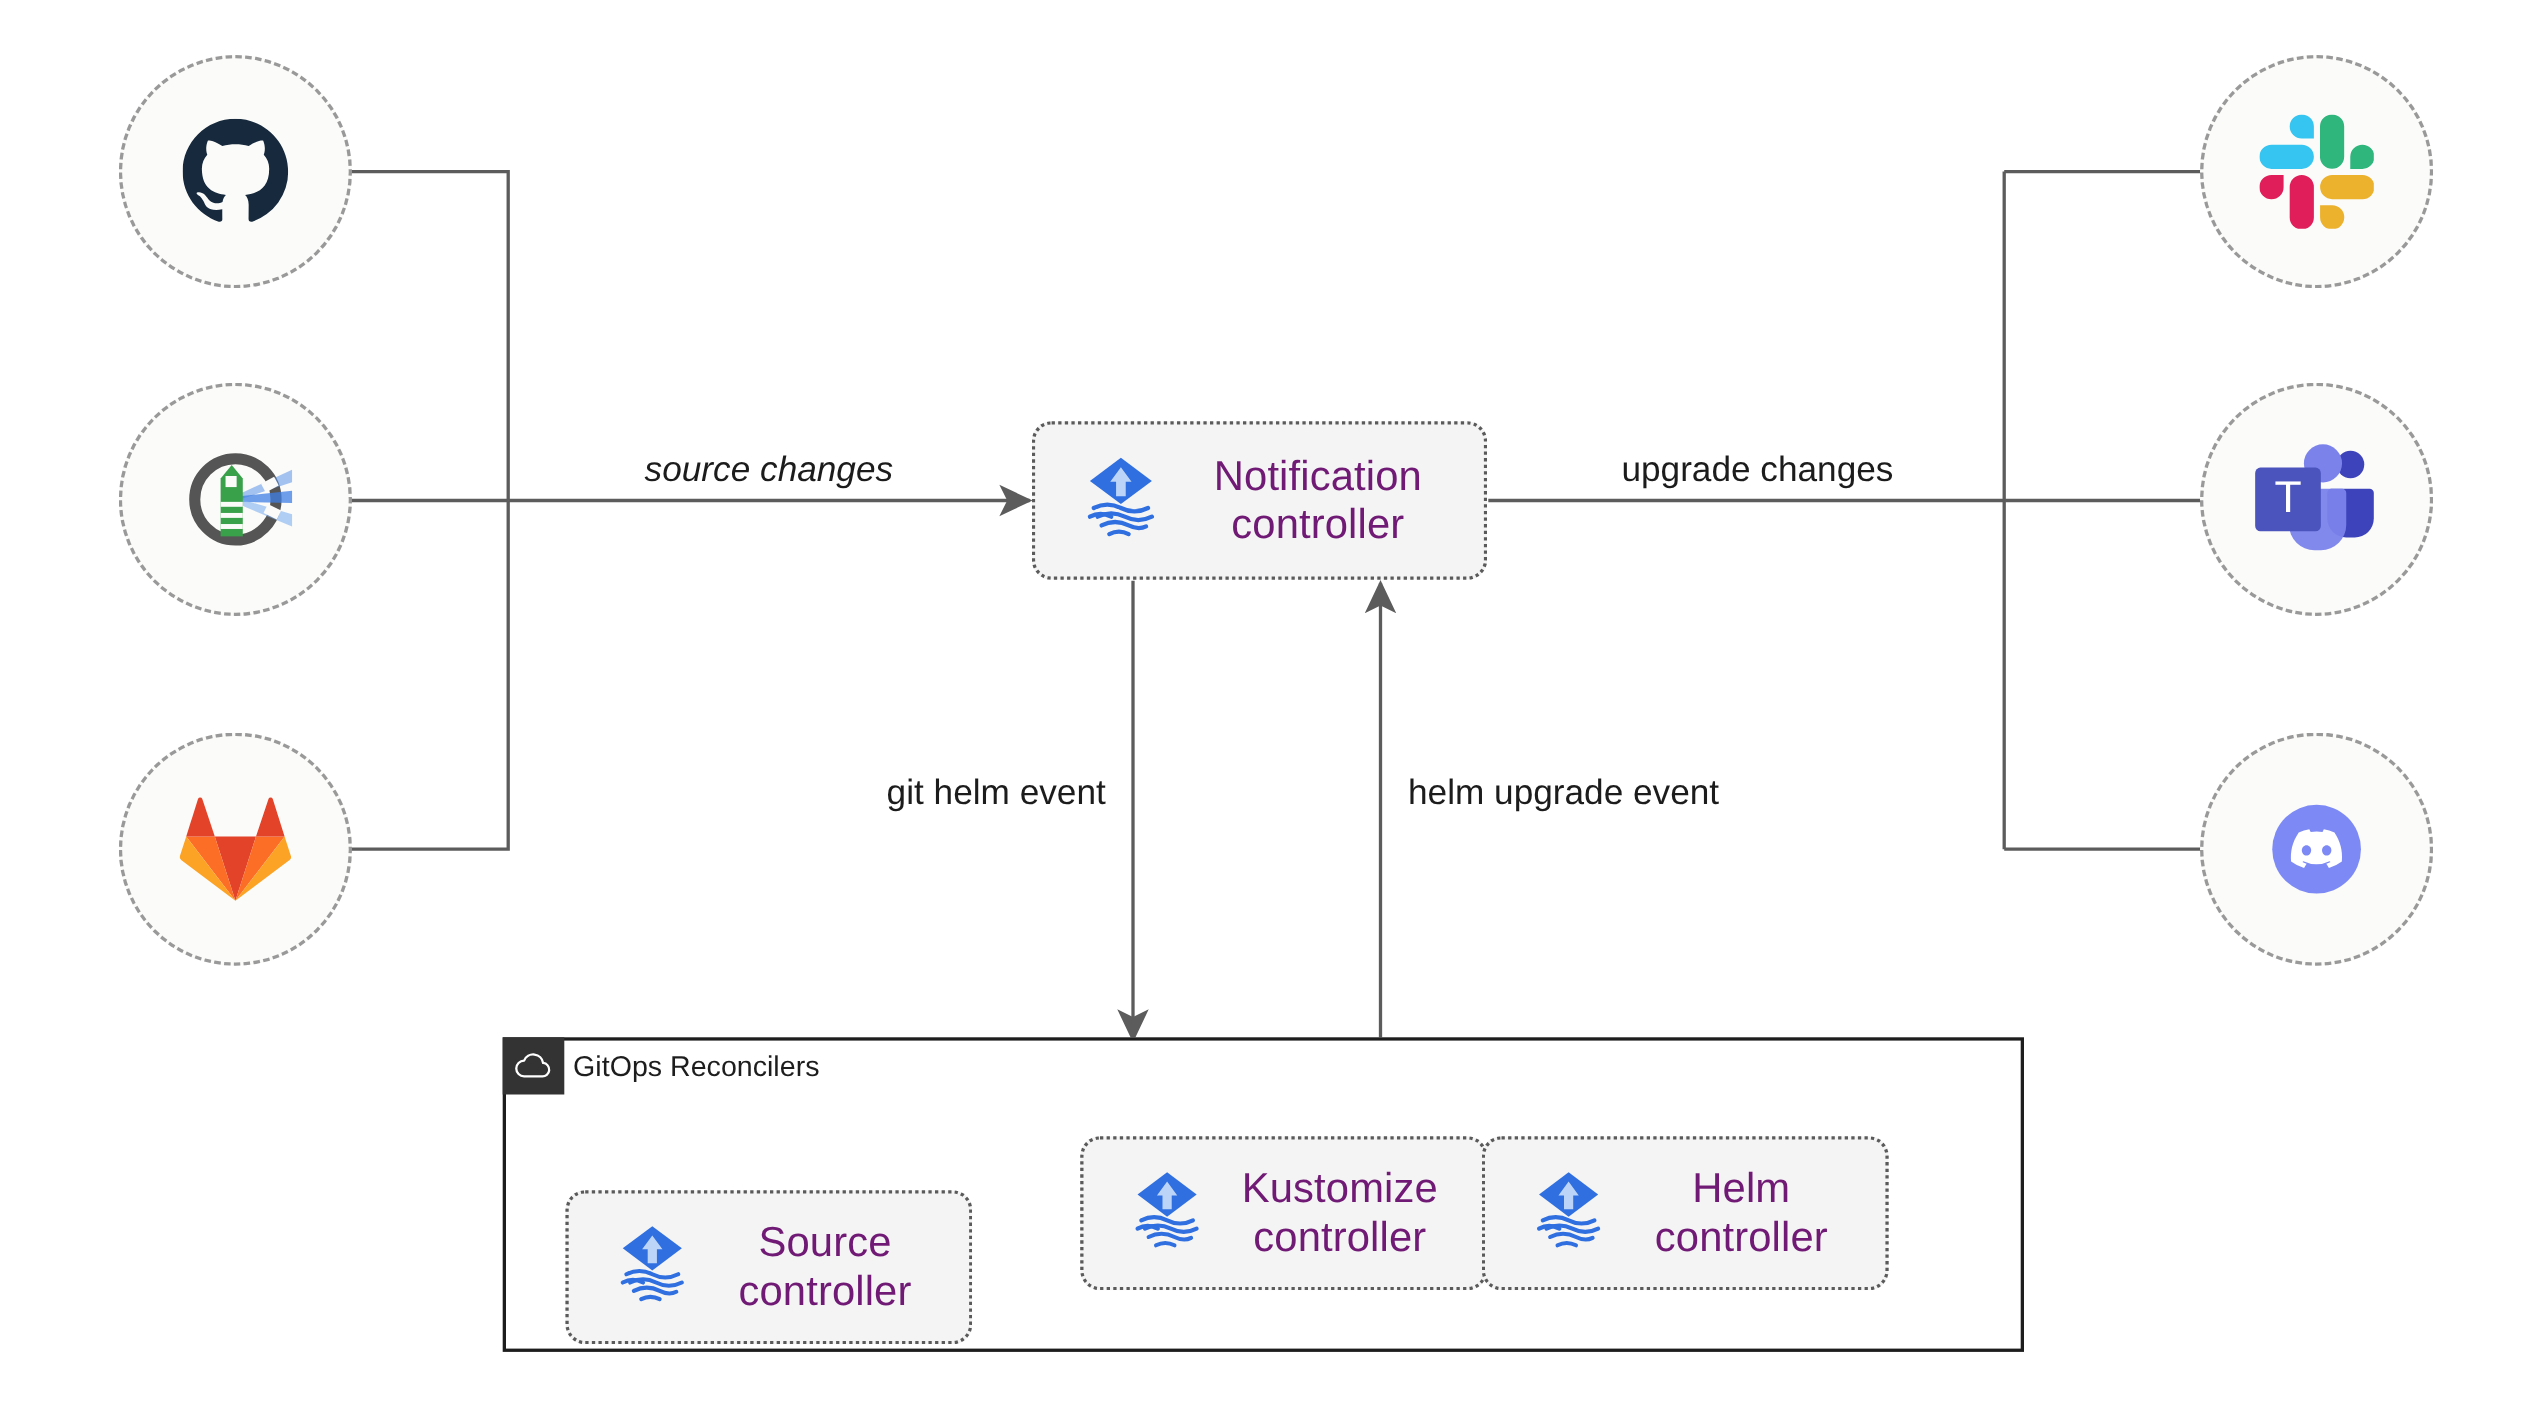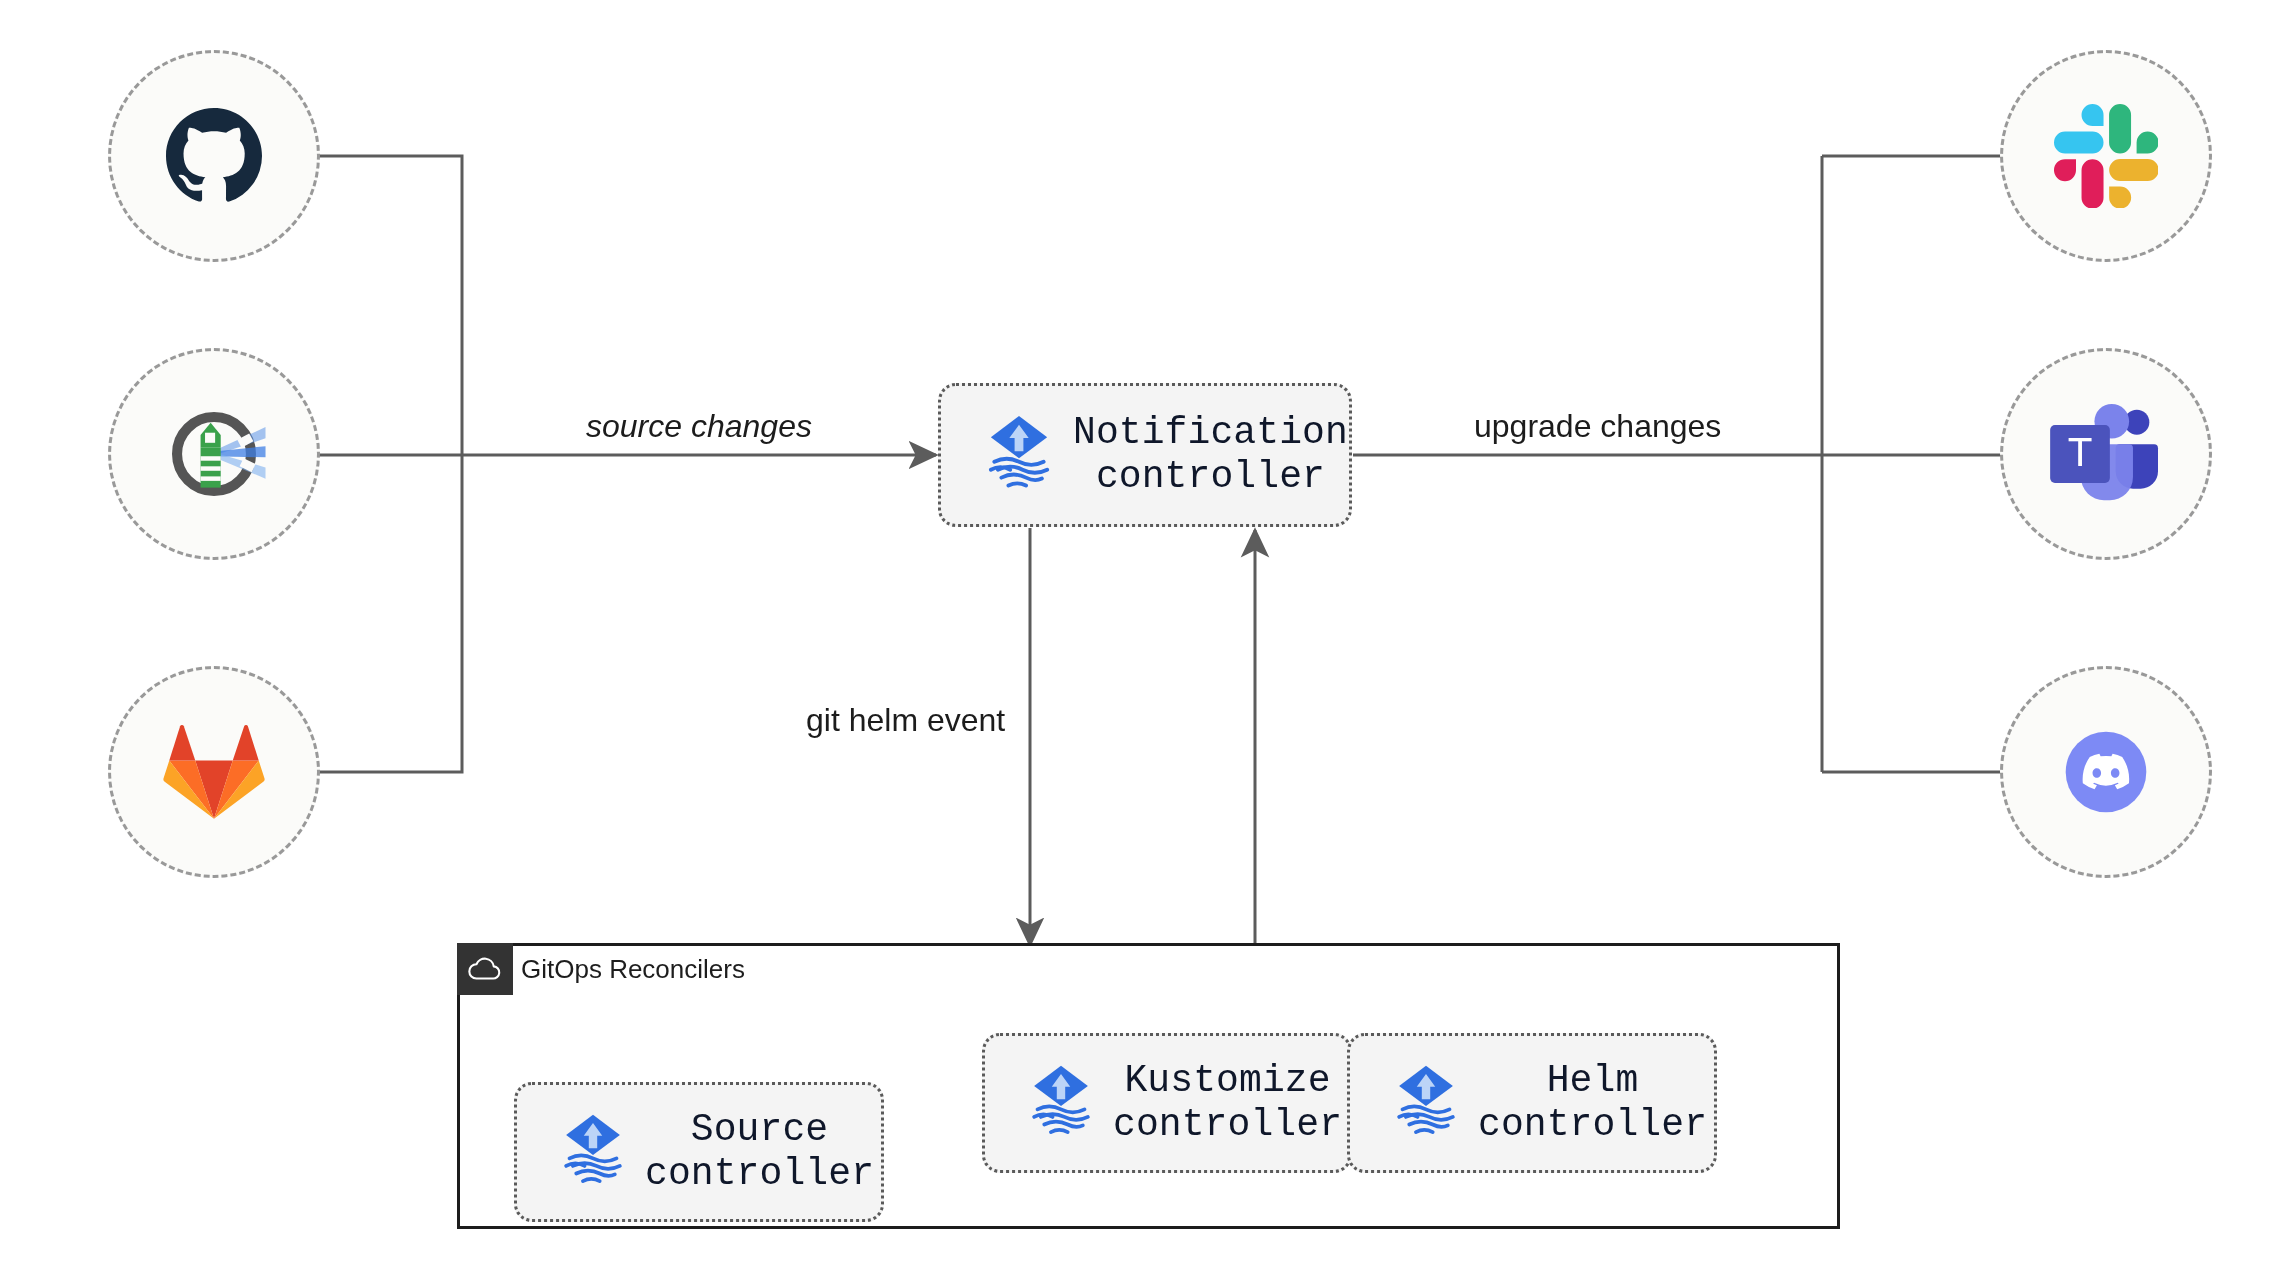--- a/index.html
+++ b/index.html
@@ -53,27 +53,26 @@
     justify-content: flex-start;
   }
   .ctrl-icon {
     flex: 0 0 auto;
     margin-left: 34px;
     margin-right: 10px;
   }
   .ctrl-label {
     flex: 1 1 auto;
     text-align: center;
-    color: #0f172a;
+    color: #701a75;
     font-size: 38px;
     line-height: 1.16;
     letter-spacing: 0.1px;
     padding-right: 26px;
     white-space: pre-line;
-    font-family: Liberation Mono, monospace;
   }
 
   
   .group-box {
     position: absolute;
     border: 3px solid #1d1d1d;
     background: #ffffff;
     box-sizing: border-box;
   }
   .group-header {
@@ -295,14 +294,15 @@
     <span class="ctrl-label">Helm
 controller</span>
   </div>
 
   <div class="edge-label" style="left:578px; top:406px;font-style:italic;">source changes</div>
 
   <div class="edge-label" style="left:1466px; top:406px;">upgrade changes</div>
 
   <div class="edge-label" style="left:798px; top:700px;">git helm event</div>
 
+  <div class="edge-label" style="left:1272px; top:700px;">helm upgrade event</div>
 
 </div>
 
 </body></html>

